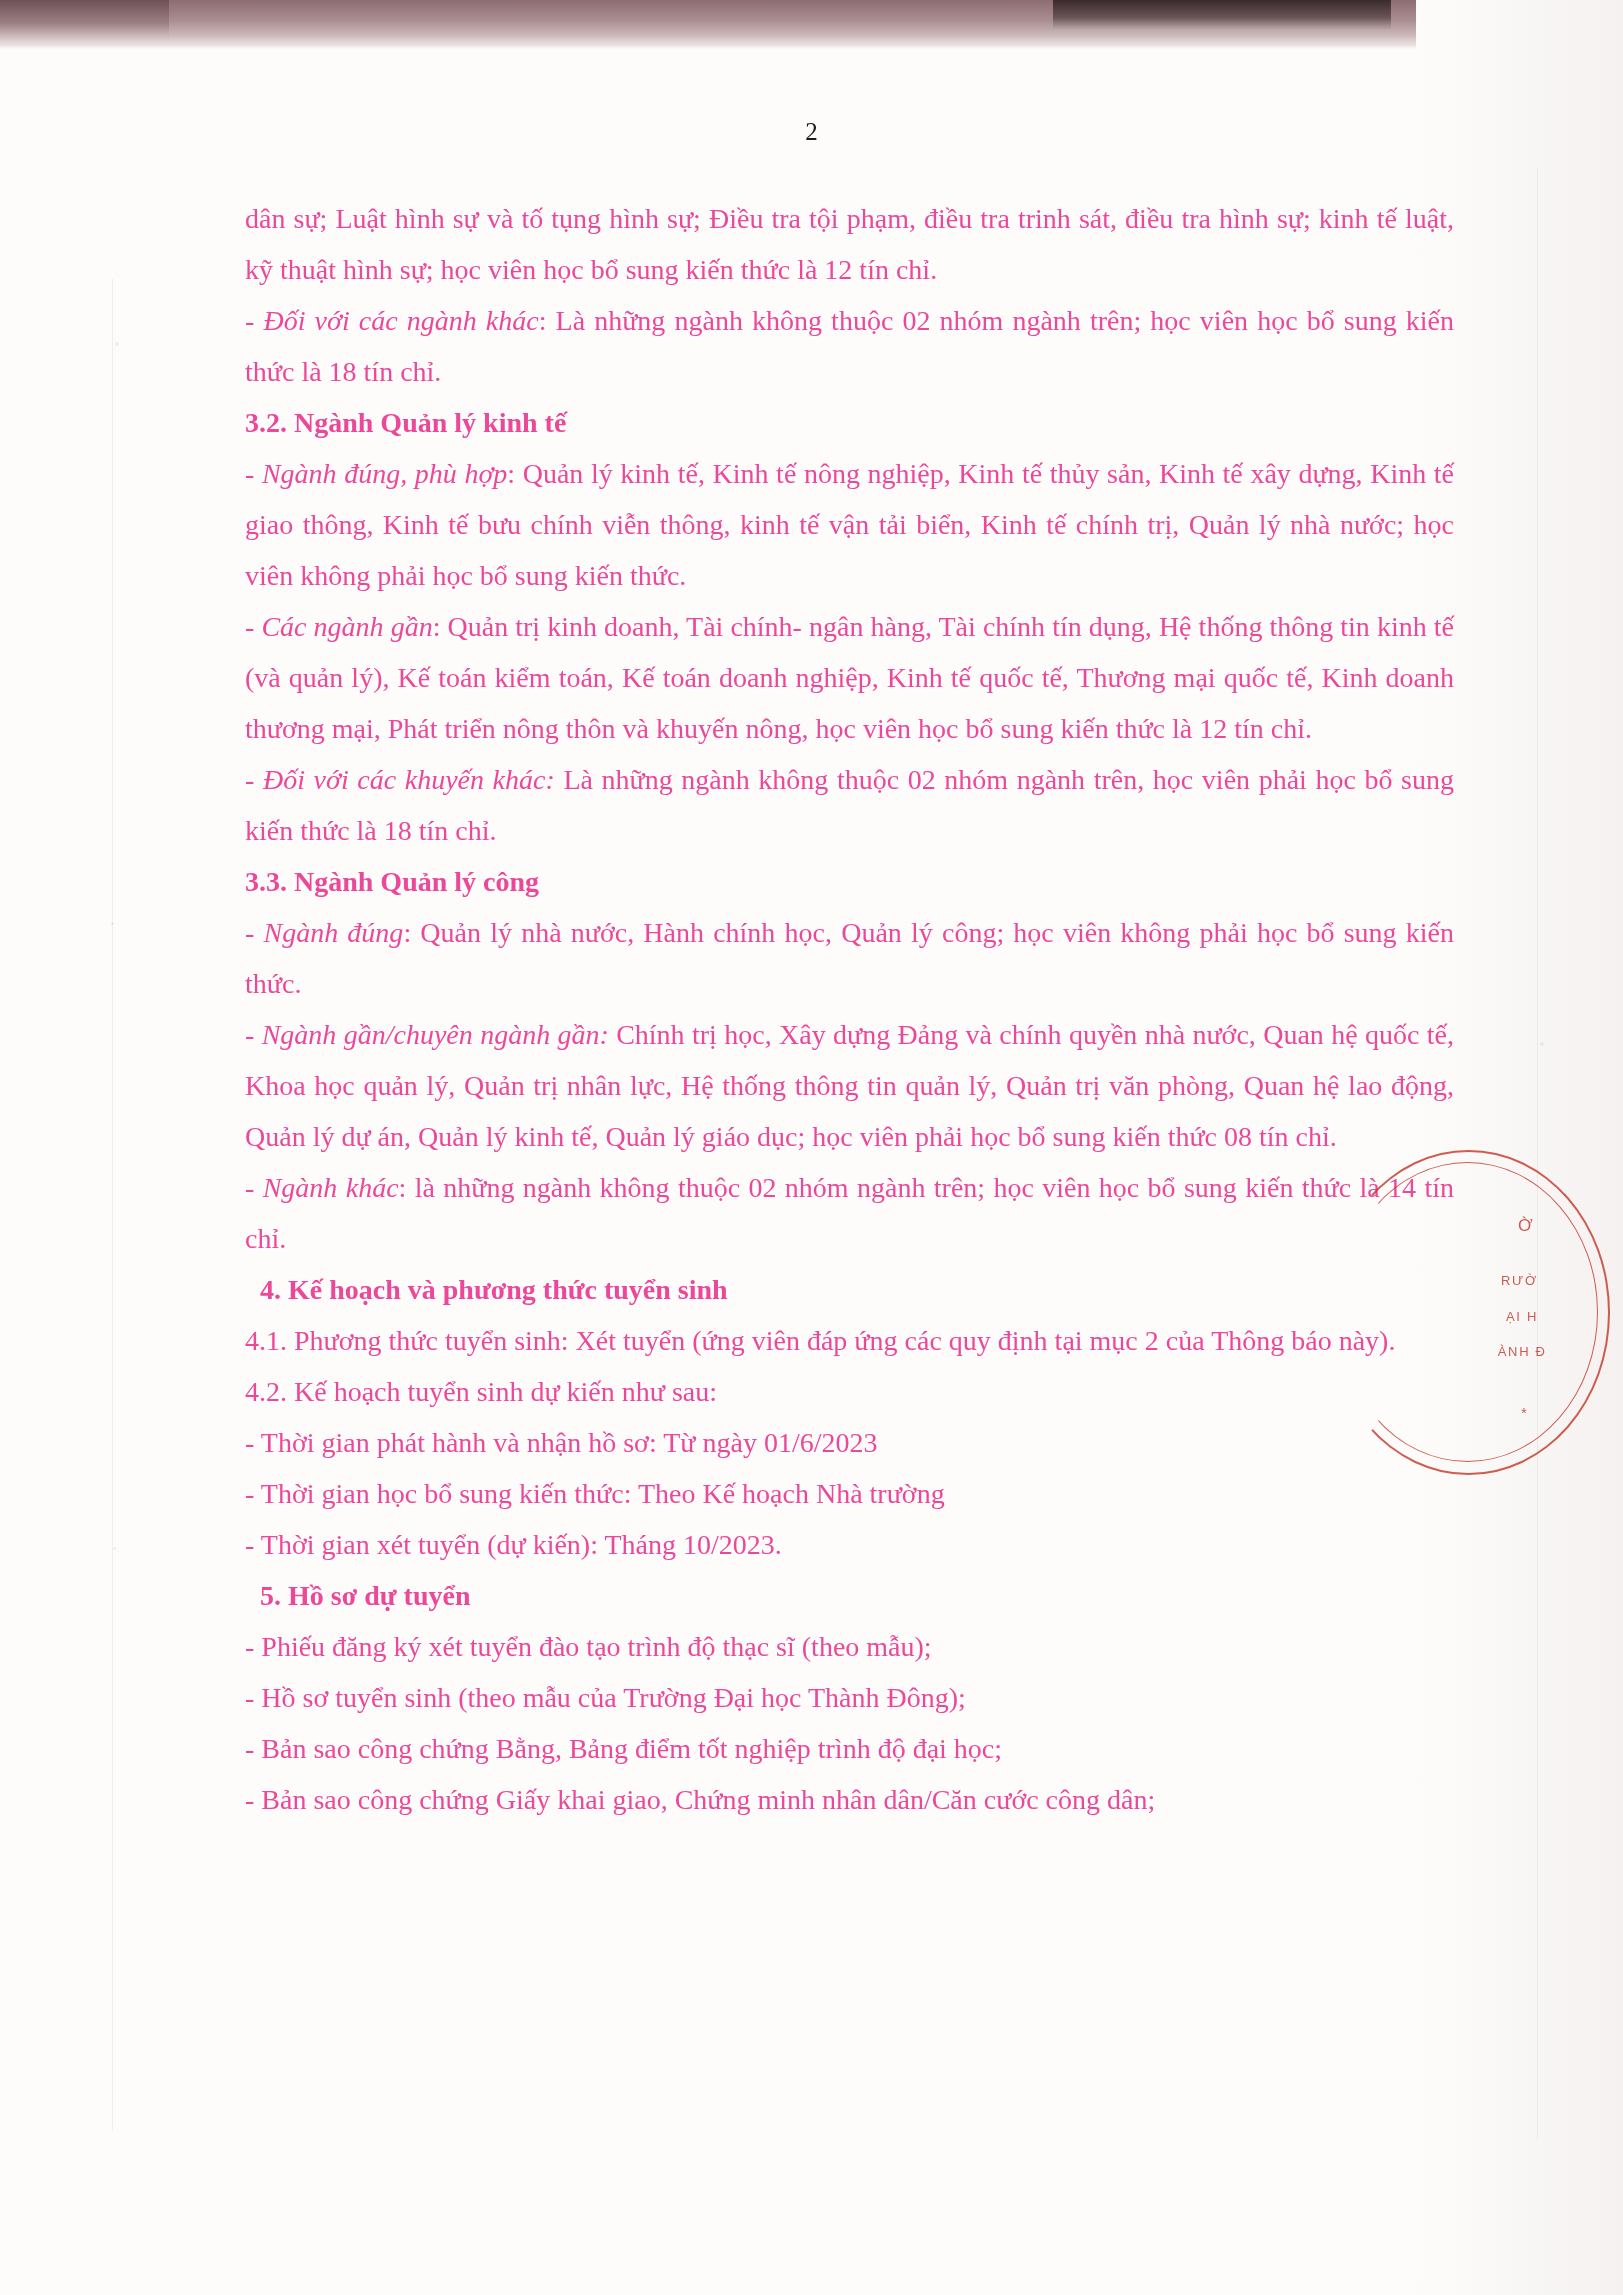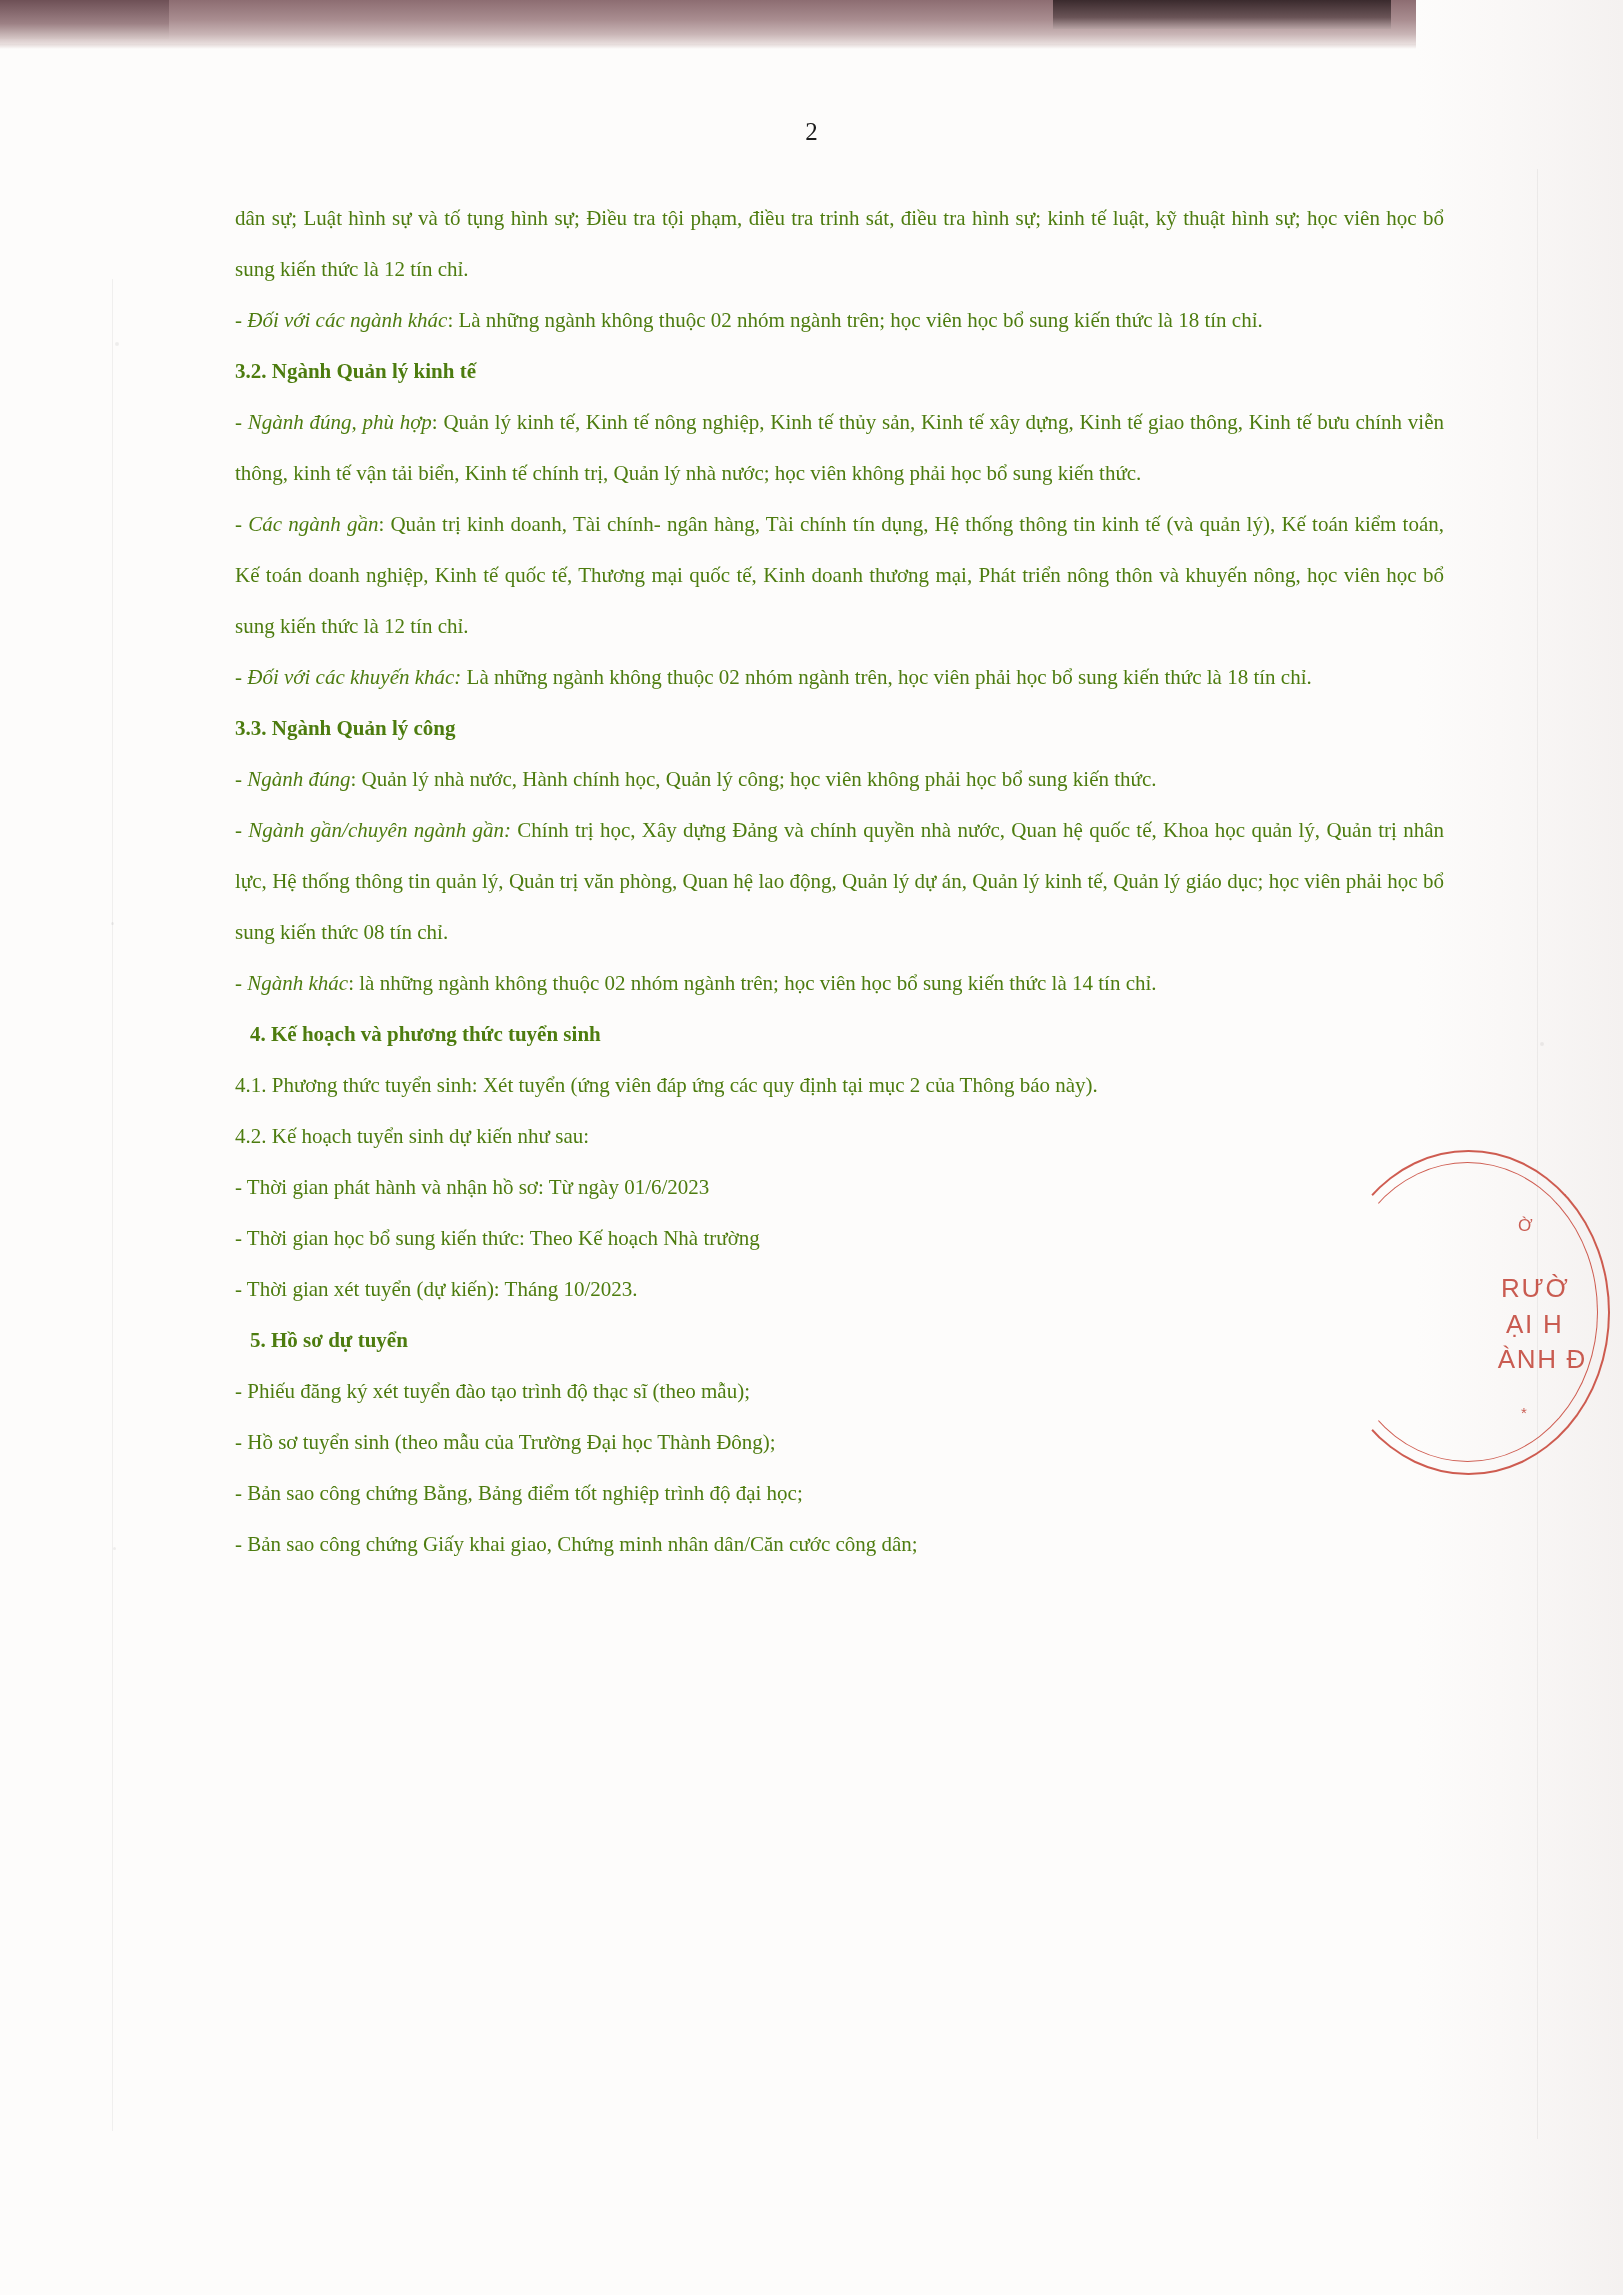--- a/index.html
+++ b/index.html
@@ -86,25 +86,25 @@
     left: 0;
     width: 1623px;
     text-align: center;
     font-size: 25px;
     color: #1b1b1b;
   }
 
   .body-text {
     position: absolute;
     top: 193px;
-    left: 235px;
+    left: 245px;
     width: 1209px;
-    font-size: 21px;
+    font-size: 28px;
     line-height: 51px;
-    color: #4d7c0f;
+    color: #ec4899;
     text-align: justify;
   }
 
   .body-text p {
     margin: 0;
     text-indent: 0;
   }
   .p-indent { text-indent: 52px; }
   .p-indent-2 { text-indent: 61px; }
   .p-head { text-indent: 61px; font-weight: bold; }
@@ -141,21 +141,21 @@
     border-radius: 50%;
     left: -159px;
     top: 12px;
     width: 259px;
     height: 298px;
     border-left-color: transparent;
   }
   .stamp-text {
     position: absolute;
     left: 6.8px;
-    font-size: 26px;
+    font-size: 13px;
     letter-spacing: 1.7px;
     font-family: "Liberation Sans", sans-serif;
     color: #bf3a2d;
     white-space: nowrap;
   }
   .stamp-t1 { top: 66px; left: 22px; font-size: 17px; }
   .stamp-t2 { top: 123px; left: 5px; }
   .stamp-t3 { top: 159px; left: 10px; }
   .stamp-t4 { top: 194px; left: 1.7px; }
   .stamp-t5 { top: 254px; left: 25px; font-size: 15px; letter-spacing: 3.4px; }

